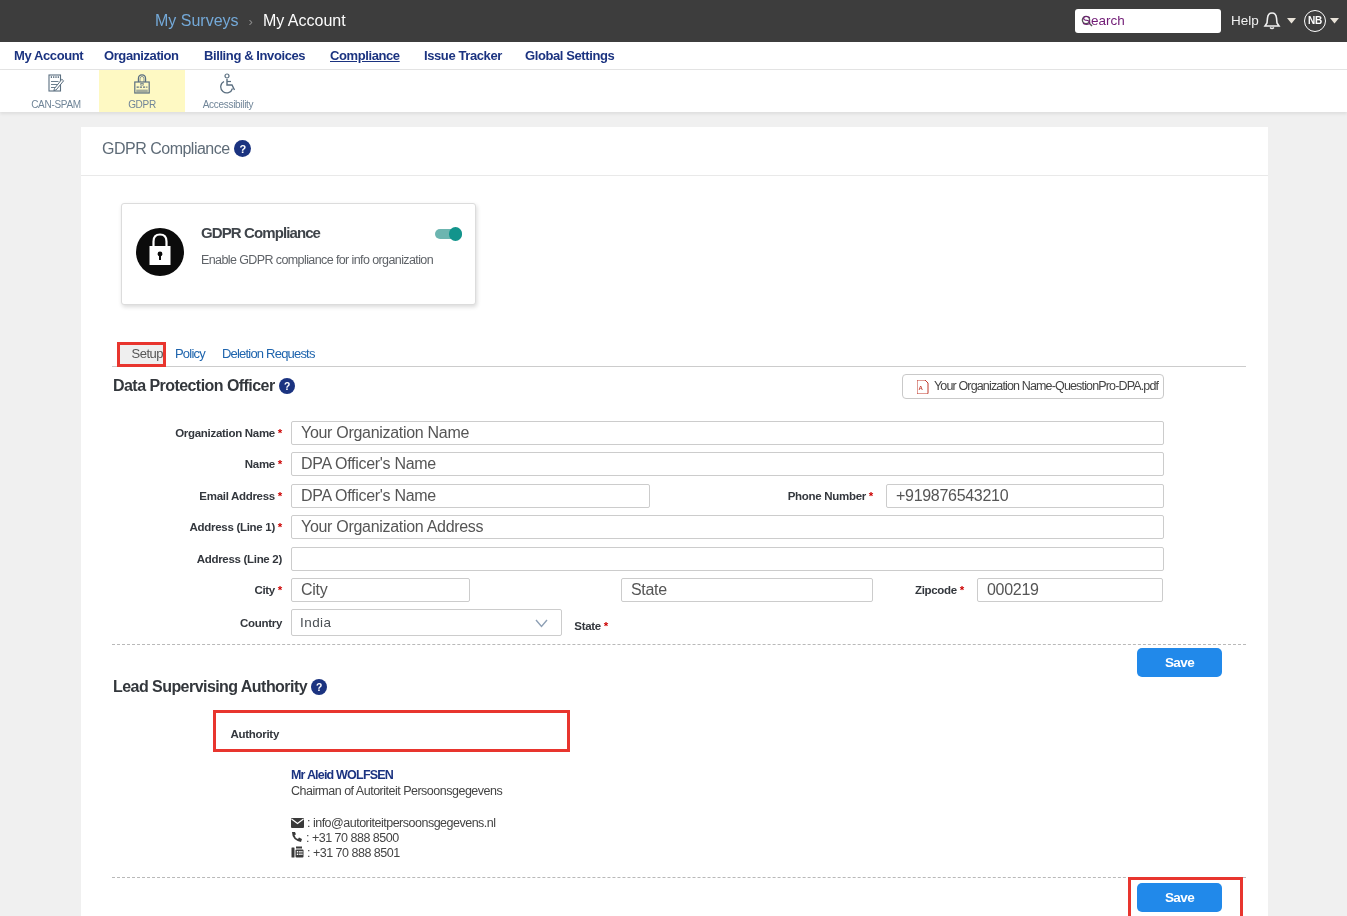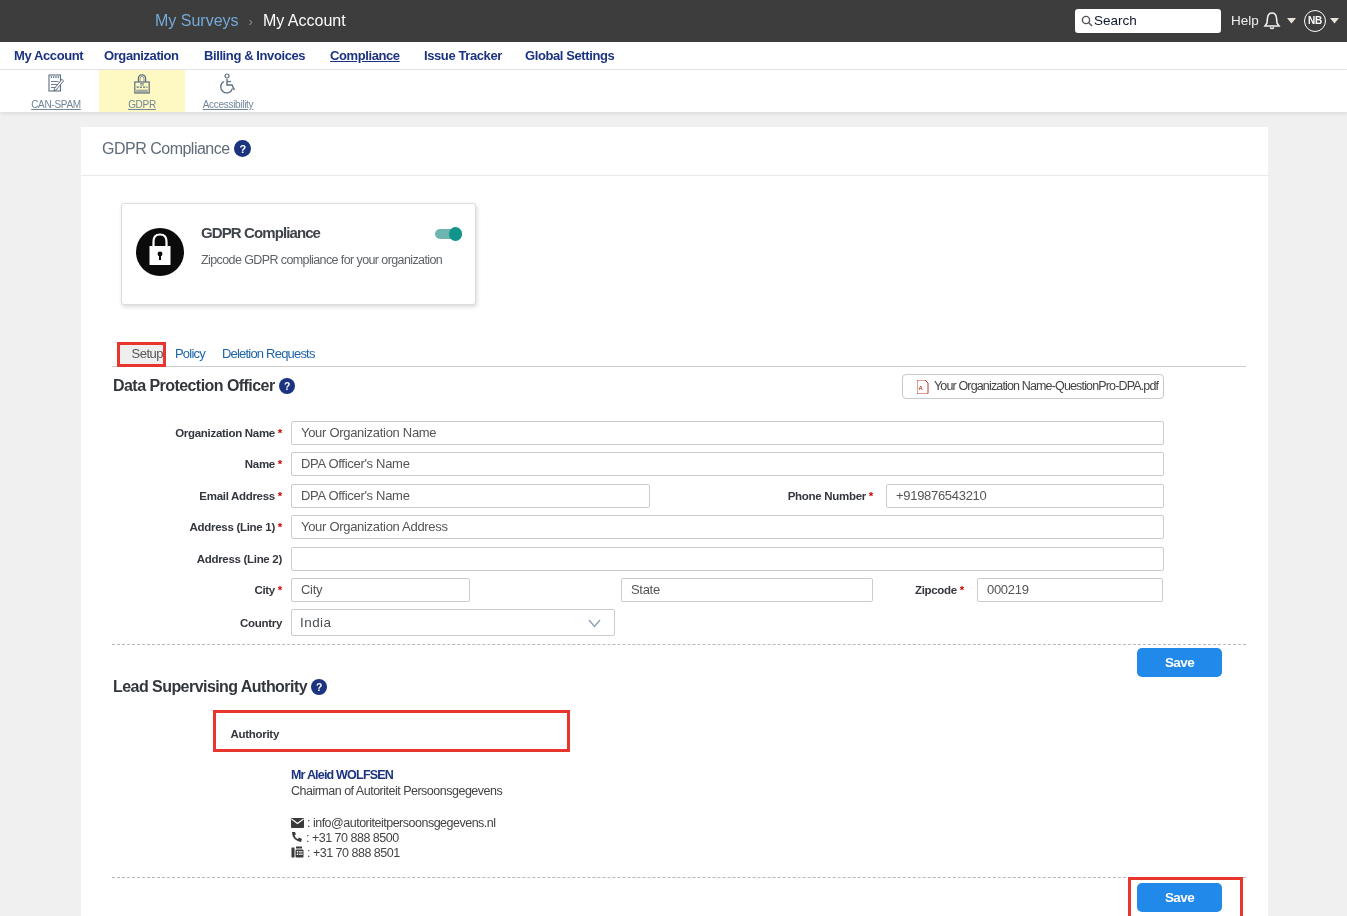--- a/index.html
+++ b/index.html
@@ -9,33 +9,33 @@
 
 #topbar { position:absolute; left:0; top:0; width:1347px; height:42px; background:#3d3d3d; }
 #logoblock { position:absolute; left:0; top:0; width:126px; height:42px; background:#1b87e6; color:#fff;margin-top:48px; }
 #logoblock .ptxt { position:absolute; left:44px; top:11px; font-size:15px; font-weight:700; color:#fff; letter-spacing:-0.4px; }
 #logoblock svg.caret { position:absolute; left:107px; top:18px; }
 #crumbs { position:absolute; left:155px; top:0; height:42px; line-height:42px; font-size:16px; color:#fff; }
 #crumbs .c1 { color:#74a9d8; }
 #crumbs .sep { color:#8a8a8a; font-size:13px; padding:0 10px; }
 #crumbs .c2 { color:#fdfdfd; font-weight:500; }
 #search { position:absolute; left:1075px; top:9px; width:146px; height:24px; background:#fff; border-radius:3px; }
-#search .ph { position:absolute; left:19px; top:4px; font-size:13.5px; color:#0f172a; }
+#search .ph { position:absolute; left:7px; top:4px; font-size:13.5px; color:#701a75; }
 #help { position:absolute; left:1231px; top:0; line-height:42px; color:#f2f2f2; font-size:13.5px; font-weight:400; }
 
 
 #nav { position:absolute; left:0; top:42px; width:1347px; height:28px; background:#fff; border-bottom:1px solid #e4e4e4; }
 #nav a { position:absolute; top:0; line-height:27px; font-size:13px; font-weight:700; color:#1b3380; text-decoration:none; letter-spacing:-0.4px; }
 #nav a.active { text-decoration:underline; }
 
 
 #iconbar { position:absolute; left:0; top:70px; width:1347px; height:42px; background:#fff; box-shadow:0 2px 3px rgba(0,0,0,0.08); }
 .tool { position:absolute; top:0; width:86px; height:42px; text-align:center; }
 .tool.on { background:#fef9c3; }
-.tool .lbl { position:absolute; top:29px; width:100%; font-size:10px; color:#708598; left:0; letter-spacing:-0.3px;text-decoration:underline; }
+.tool .lbl { position:absolute; top:29px; width:100%; font-size:10px; color:#708598; left:0; letter-spacing:-0.3px; }
 .tool svg { margin-top:3px; }
 
 
 #content { position:absolute; left:81px; top:127px; width:1187px; height:789px; background:#fff; }
 #pgtitle { position:absolute; left:21px; top:13px; font-size:16px; color:#5f6c78; letter-spacing:-0.5px; }
 #titleline { position:absolute; left:0; top:48px; width:1187px; height:1px; background:#e9e9e9; }
 .qicon { display:inline-block; vertical-align:-3px; }
 
 
 #card { position:absolute; left:40px; top:76px; width:355px; height:102px; background:#fff; border:1px solid #dcdcdc; border-radius:3px; box-shadow:1px 2px 4px rgba(0,0,0,0.15); }
@@ -55,21 +55,21 @@
 
 .h2 { position:absolute; font-size:16px; font-weight:700; color:#33373c; letter-spacing:-0.55px; white-space:nowrap; }
 #dpo-h { left:32px; top:250px; }
 #lsa-h { left:32px; top:551px; }
 #pdfbtn { position:absolute; left:821px; top:247px; width:262px; height:25px; border:1px solid #c9c9c9; border-radius:4px; background:#fff; font-size:12.5px; color:#444; line-height:23px; letter-spacing:-0.85px; white-space:nowrap; }
 #pdfbtn span { margin-left:31px; }
 
 
 .flabel { position:absolute; width:170px; text-align:right; font-size:11.5px; font-weight:700; color:#33373d; line-height:24px; letter-spacing:-0.3px; }
 .flabel .req { color:#cc0000; }
-.finput { position:absolute; height:24px; border:1px solid #ccc; border-radius:2px; background:#fff; font-size:13px; color:#555; line-height:22px; padding-left:9px; letter-spacing:-0.3px; }
+.finput { position:absolute; height:24px; border:1px solid #ccc; border-radius:2px; background:#fff; font-size:16px; color:#555; line-height:22px; padding-left:9px; letter-spacing:-0.3px; }
 .fselect { position:absolute; height:24px; border:1px solid #ccc; border-radius:2px; background:#fff; font-size:13.5px; color:#4a4f54; line-height:22px; padding-left:8px; letter-spacing:0.45px; }
 .chev { position:absolute; }
 
 .dashed { position:absolute; left:31px; width:1134px; border-top:1px dashed #b9b9b9; }
 .savebtn { position:absolute; width:85px; height:29px; background:#2189ea; border-radius:5px; color:#fff; font-size:13.5px; font-weight:700; text-align:center; line-height:29px; letter-spacing:-0.6px; }
 
 
 .contact { position:absolute; left:210px; font-size:12.5px; color:#444; letter-spacing:-0.5px; line-height:15px; }
 .contact.nm { color:#1b3380; font-weight:700; letter-spacing:-0.8px; }
 
@@ -169,21 +169,21 @@
 
   <div id="card">
     <svg id="lockcirc" width="48" height="48" viewBox="0 0 48 48">
       <circle cx="24" cy="24" r="24" fill="#0b0b0b"></circle>
       <rect x="13.5" y="18" width="21" height="19" fill="#fff"></rect>
       <path d="M17.5 18 V13.5 Q17.5 6.5 24 6.5 Q30.5 6.5 30.5 13.5 V18" fill="none" stroke="#fff" stroke-width="2.2"></path>
       <circle cx="24" cy="26" r="2.4" fill="#0b0b0b"></circle>
       <rect x="23" y="27" width="2" height="5" fill="#0b0b0b"></rect>
     </svg>
     <div class="cttl">GDPR Compliance</div>
-    <div class="csub">Zipcode GDPR compliance for your organization</div>
+    <div class="csub">Enable GDPR compliance for info organization</div>
     <div id="toggle">
         <div class="knob"></div>
       </div>
   </div>
 
   <div id="tabs">
     <div class="line"></div>
     <div id="tab-setup">Setup</div>
     <div id="tab-policy">Policy</div>
     <div id="tab-del">Deletion Requests</div>
@@ -220,21 +220,21 @@
   <div class="finput" style="left:210px; top:420px; width:873px;"></div>
 
   <div class="flabel" style="left:31px; top:451px;">City <span class="req">*</span></div>
   <div class="finput" style="left:210px; top:451px; width:179px;">City</div>
   <div class="flabel" style="left:357px; top:451px;margin-top:36px;">State <span class="req">*</span></div>
   <div class="finput" style="left:540px; top:451px; width:252px;">State</div>
   <div class="flabel" style="left:713px; top:451px;">Zipcode <span class="req">*</span></div>
   <div class="finput" style="left:896px; top:451px; width:186px;">000219</div>
 
   <div class="flabel" style="left:31px; top:484px;">Country</div>
-  <div class="fselect" style="left:210px; top:482px; width:324px; height:27px; line-height:25px;">India
+  <div class="fselect" style="left:210px; top:482px; width:271px; height:27px; line-height:25px;">India
     <svg class="chev" width="13" height="9" style="right:13px; top:9px;" viewBox="0 0 13 9">
         <path d="M1 1 L6.5 7.5 L12 1" fill="none" stroke="#8ea0b5" stroke-width="1.4"></path>
       </svg>
   </div>
 
   <div class="dashed" style="top:517px;"></div>
   <div class="savebtn" style="left:1056px; top:521px;">Save Changes</div>
 
   <div class="h2" id="lsa-h">Lead Supervising Authority <svg class="qicon" width="16" height="16" viewBox="0 0 17 17">
         <circle cx="8.5" cy="8.5" r="8.5" fill="#1b3380"></circle>

